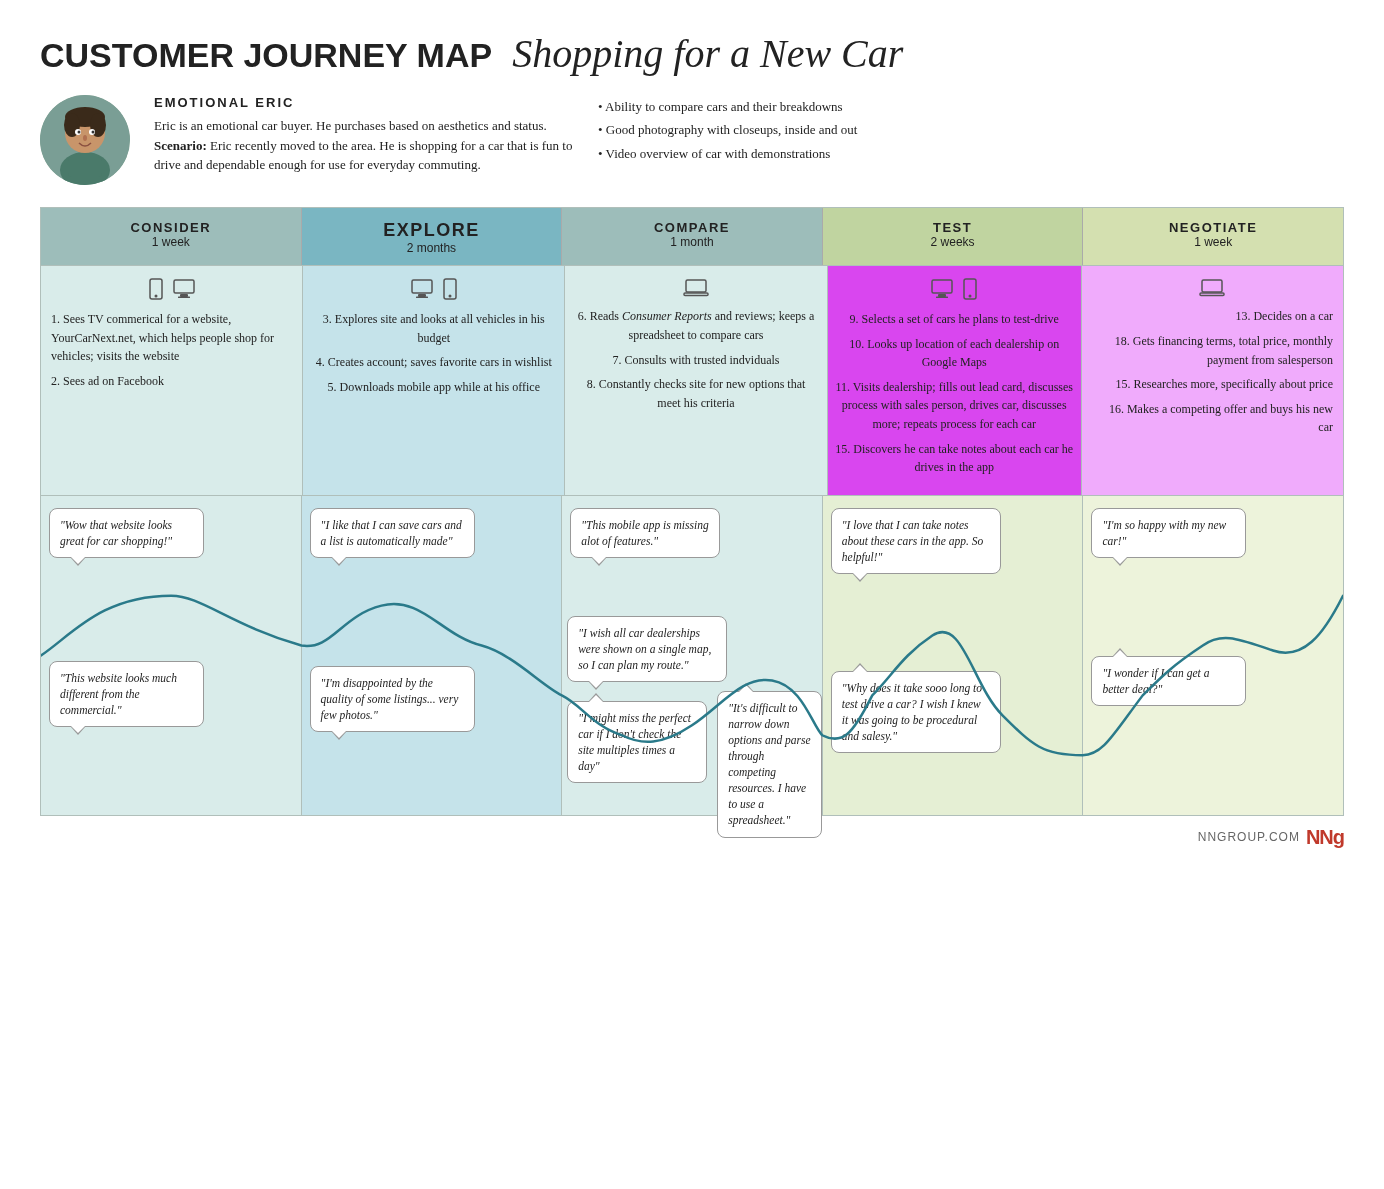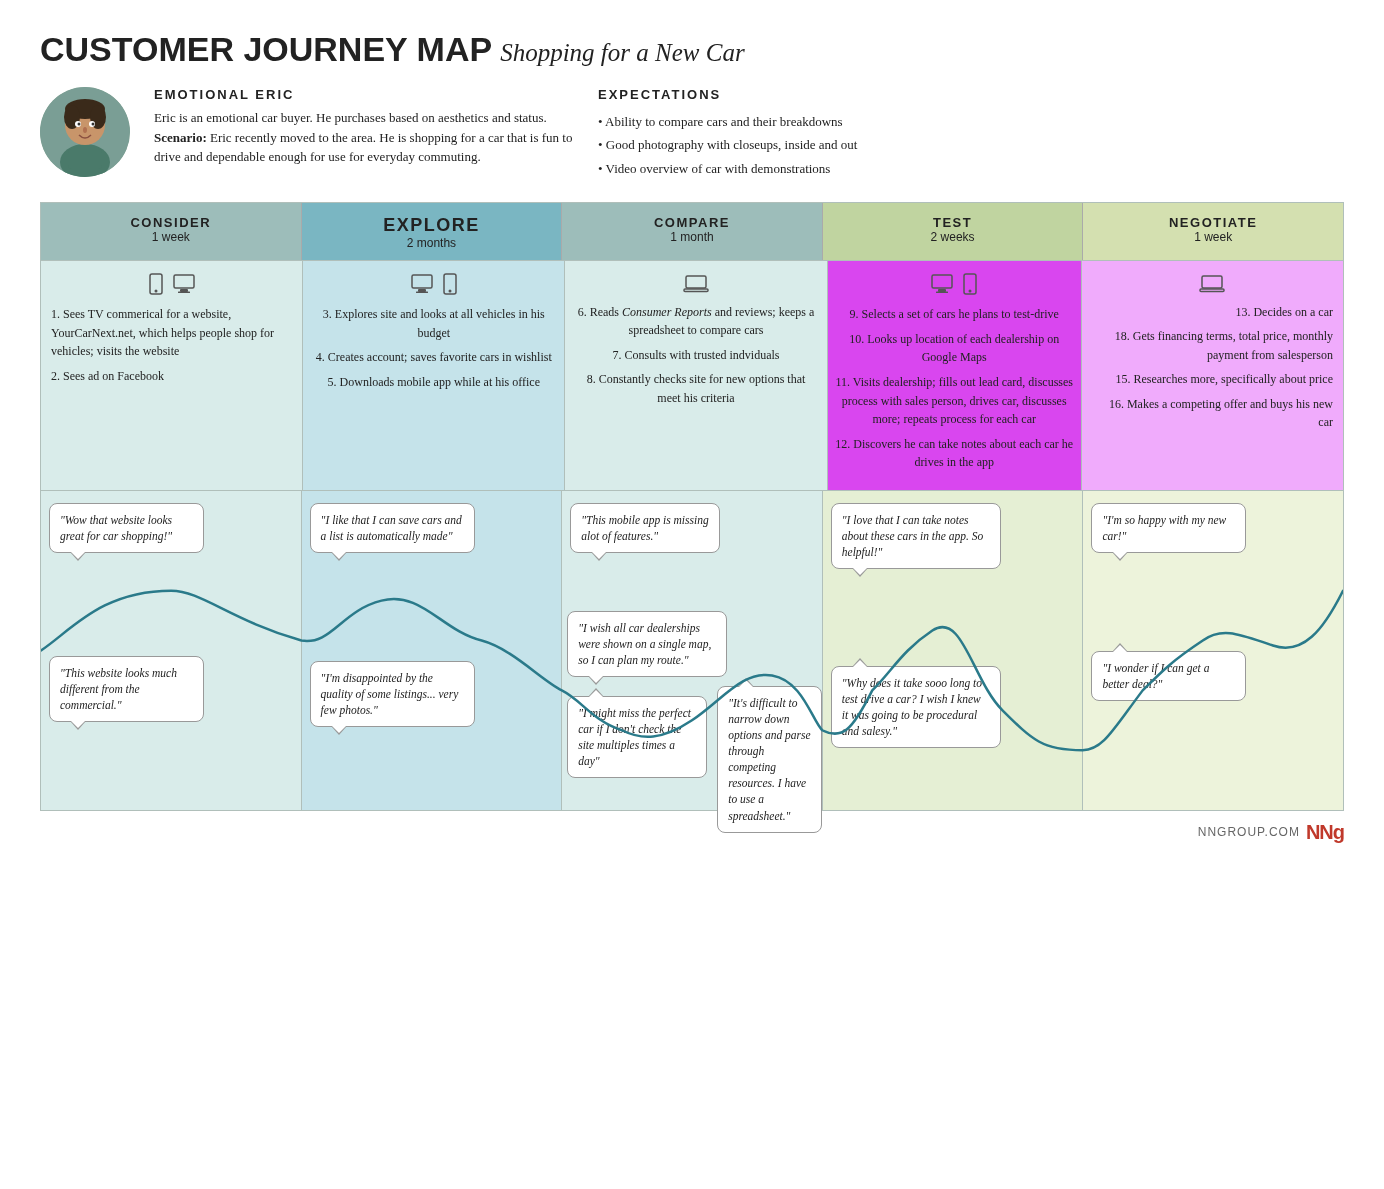--- a/index.html
+++ b/index.html
@@ -68,21 +68,21 @@
       content: '• ';
     }
   </style>
 </head>
 <body>
 
 <div>
 
   <h1>
     <span style="font-family:Arial,Helvetica,sans-serif;font-weight:900;font-size:34px;">CUSTOMER JOURNEY MAP</span>
-    <span style="font-family:Georgia,serif;font-style:italic;font-weight:400;font-size:25px;margin-left:0;">Shopping for a New Car</span>
+    <span style="font-family:Georgia,serif;font-style:italic;font-weight:400;font-size:40px;margin-left:12px;">Shopping for a New Car</span>
   </h1>
 
   <div class="persona-section">
 
     <div class="avatar-circle">
       <svg class="avatar-svg" viewBox="0 0 90 90" xmlns="http://www.w3.org/2000/svg">
         <circle cx="45" cy="45" r="45" fill="#7a9e95"></circle>
 
         <ellipse cx="45" cy="75" rx="25" ry="18" fill="#4a7a6a"></ellipse>
 
@@ -108,21 +108,20 @@
     <div class="persona-info">
       <div class="persona-name">EMOTIONAL ERIC</div>
       <p class="persona-desc">
         <span>Eric is an emotional car buyer. He purchases based on aesthetics and status.</span><br>
         <strong>Scenario:</strong>
         <span>Eric recently moved to the area. He is shopping for a car that is fun to drive and dependable enough for use for everyday commuting.</span>
       </p>
     </div>
 
     <div class="expectations-section">
-      <div class="expectations-title">EXPECTATIONS</div>
       <ul class="expectations-list">
         <li>Ability to compare cars and their breakdowns</li>
         <li>Good photography with closeups, inside and out</li>
         <li>Video overview of car with demonstrations</li>
       </ul>
     </div>
   </div>
 
   <div style="margin-top:22px;border:1px solid #b0bfba;">
 
@@ -214,21 +213,21 @@
           </svg>
           <svg width="14" height="22" viewBox="0 0 14 22" style="display:inline-block;margin:0 3px;vertical-align:middle;">
             <rect x="1" y="1" width="12" height="20" rx="2" ry="2" fill="none" stroke="#555" stroke-width="1.5"></rect>
             <circle cx="7" cy="18" r="1.5" fill="#555"></circle>
           </svg>
         </div>
         <div style="font-size:12px;line-height:1.55;text-align:center;">
           <p style="margin-bottom:6px;">9. Selects a set of cars he plans to test-drive</p>
           <p style="margin-bottom:6px;">10. Looks up location of each dealership on Google Maps</p>
           <p style="margin-bottom:6px;">11. Visits dealership; fills out lead card, discusses process with sales person, drives car, discusses more; repeats process for each car</p>
-          <p style="margin-bottom:6px;">12. Discovers he can take notes about each car he drives in the app</p>
+          <p style="margin-bottom:6px;">15. Discovers he can take notes about each car he drives in the app</p>
         </div>
       </div>
 
       <div style="flex:1;background:#f0abfc;padding:12px 10px;text-align:right;">
         <div style="text-align:center;margin-bottom:10px;">
           <svg width="26" height="18" viewBox="0 0 26 18" style="display:inline-block;margin:0 3px;vertical-align:middle;">
             <rect x="3" y="1" width="20" height="12" rx="1.5" fill="none" stroke="#555" stroke-width="1.5"></rect>
             <rect x="1" y="14" width="24" height="2.5" rx="1" fill="none" stroke="#555" stroke-width="1.5"></rect>
           </svg>
         </div>

